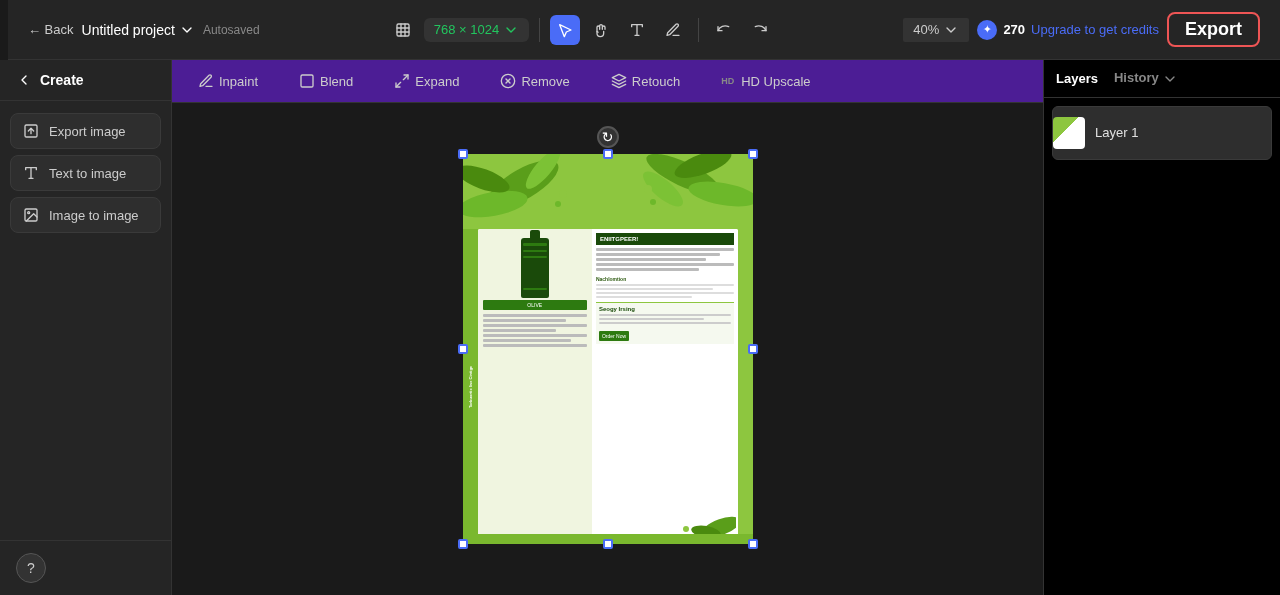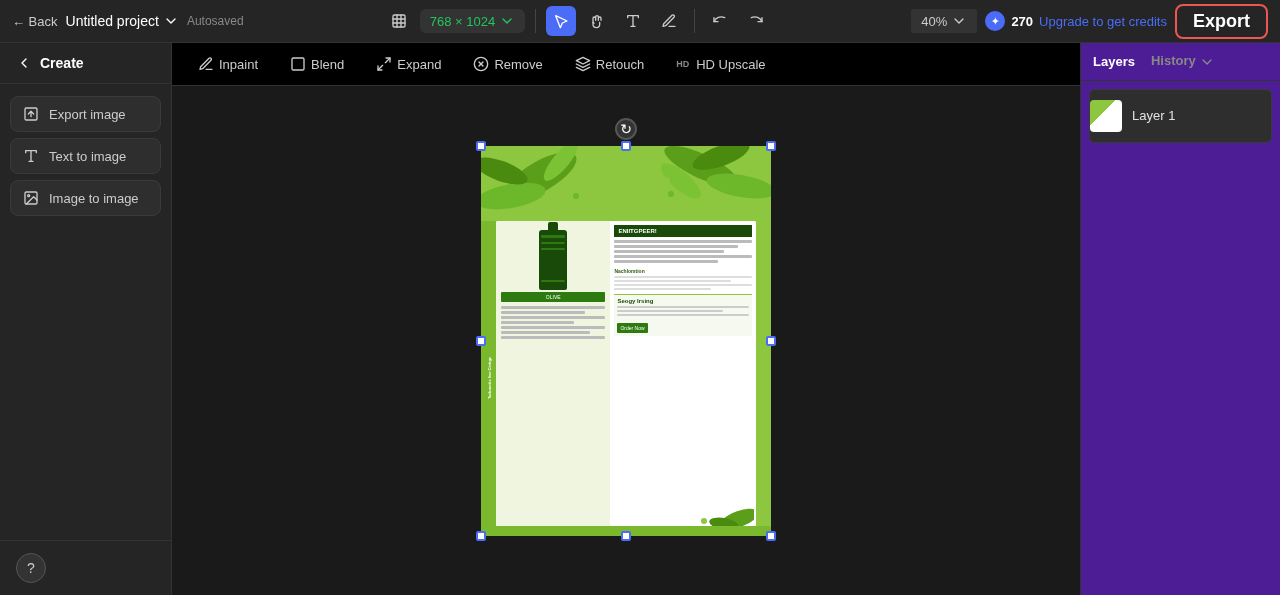--- a/index.html
+++ b/index.html
@@ -14,24 +14,25 @@
       display: flex;
       flex-direction: column;
     }
 
     
     .top-bar {
       display: flex;
       align-items: center;
       background: #252525;
       border-bottom: 1px solid #333;
-      height: 43px;
-      padding: 0 12px;
+      height: 60px;
+      padding: 0 20px;
       gap: 8px;
       flex-shrink: 0;
+      margin-left: 8px;
     }
     .top-bar-left {
       display: flex;
       align-items: center;
       gap: 8px;
     }
     .back-btn {
       display: flex;
       align-items: center;
       gap: 4px;
@@ -216,23 +217,23 @@
       background: #1a1a1a;
       display: flex;
       flex-direction: column;
       overflow: hidden;
     }
 
     
     .canvas-toolbar {
       display: flex;
       align-items: center;
-      gap: 12px;
+      gap: 21px;
       padding: 8px 16px;
-      background: #000000;
+      background: #4c1d95;
       border-bottom: 1px solid #333;
       flex-shrink: 0;
     }
     .canvas-tool {
       display: flex;
       align-items: center;
       gap: 5px;
       padding: 5px 10px;
       border-radius: 6px;
       cursor: pointer;
@@ -314,22 +315,22 @@
     
     .flyer-content {
       width: 100%;
       height: 100%;
       position: relative;
       background: #8dc63f;
     }
 
     
     .right-panel {
-      width: 200px;
-      background: #4c1d95;
+      width: 237px;
+      background: #000000;
       border-left: 1px solid #333;
       display: flex;
       flex-direction: column;
       flex-shrink: 0;
     }
     .right-panel-header {
       display: flex;
       align-items: center;
       padding: 10px 12px;
       border-bottom: 1px solid #333;

